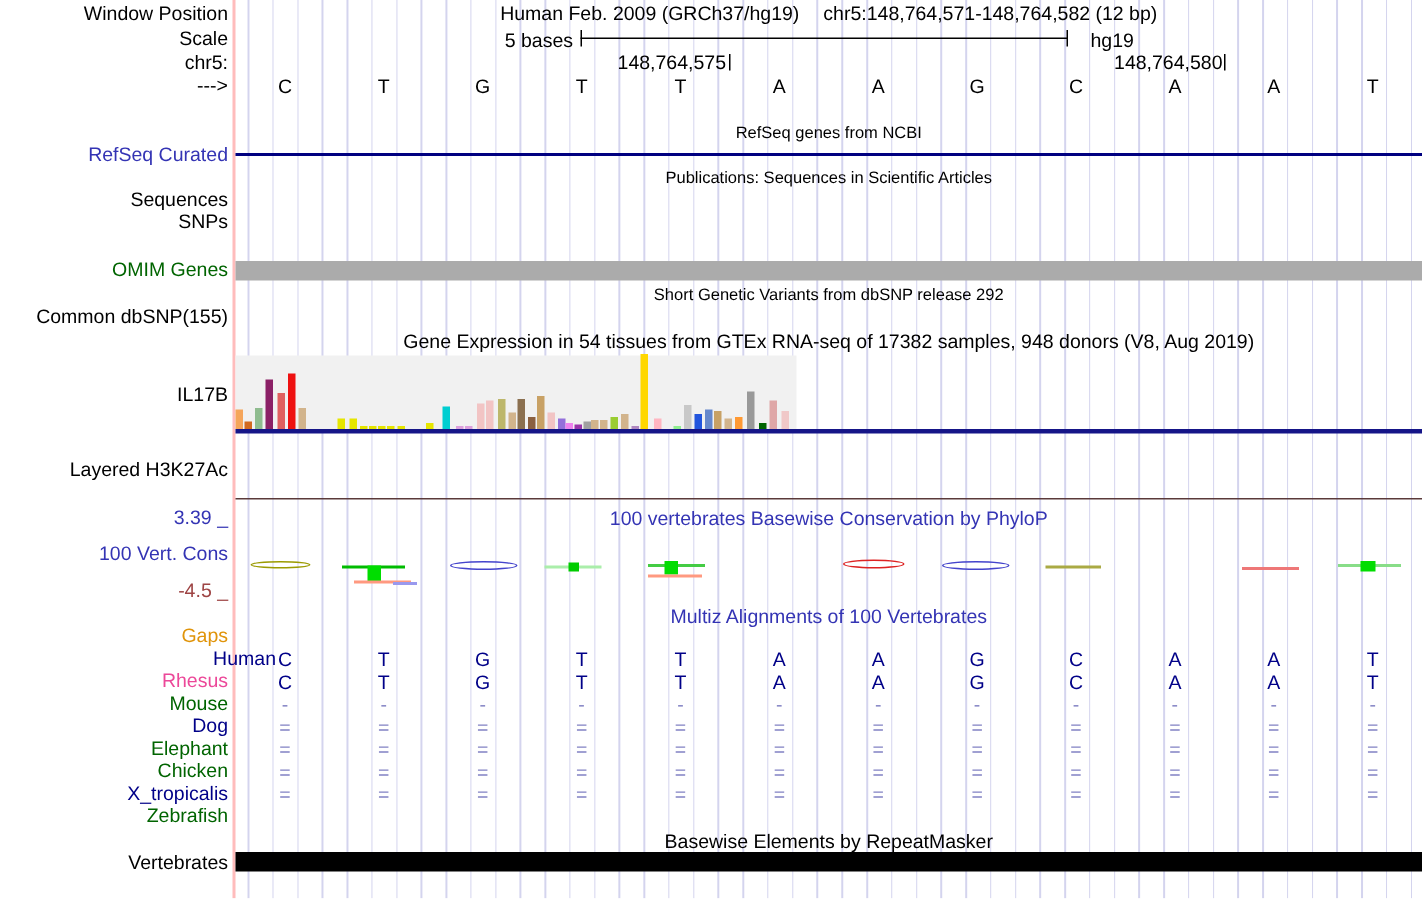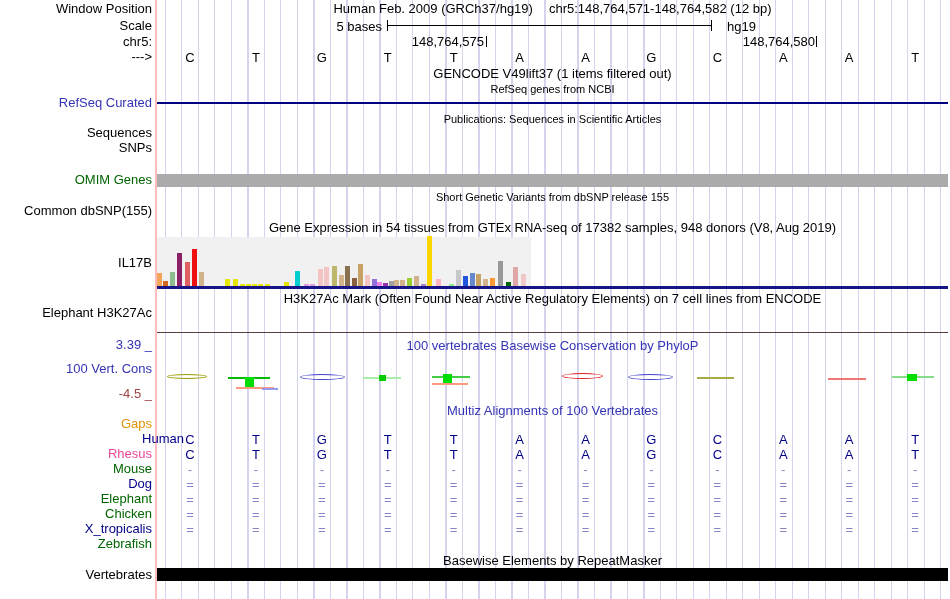--- a/index.html
+++ b/index.html
@@ -66,33 +66,32 @@
       <span>T</span>
       <span>A</span>
       <span>A</span>
       <span>G</span>
       <span>C</span>
       <span>A</span>
       <span>A</span>
       <span>T</span>
     </div>
 
-  <div class="ct" style="top:67px">GENCODE V49lift37 (1 items filtered out)</div>
   <div class="ct sm" style="top:82px">RefSeq genes from NCBI</div>
   <div class="ll blue" style="top:96px">RefSeq Curated</div>
   <div class="hbar" style="top:102px;height:2px;background:var(--refline)"></div>
 
   <div class="ct sm" style="top:112px">Publications: Sequences in Scientific Articles</div>
   <div class="ll" style="top:126px">Sequences</div>
   <div class="ll" style="top:141px">SNPs</div>
 
   <div class="ll green" style="top:173px">OMIM Genes</div>
   <div class="hbar" style="top:174px;height:13px;background:var(--omimbar)"></div>
 
-  <div class="ct sm" style="top:190px">Short Genetic Variants from dbSNP release 155</div>
+  <div class="ct sm" style="top:190px">Short Genetic Variants from dbSNP release 292</div>
   <div class="ll" style="top:204px">Common dbSNP(155)</div>
 
   <div class="ct" style="top:221px">Gene Expression in 54 tissues from GTEx RNA-seq of 17382 samples, 948 donors (V8, Aug 2019)</div>
   <div class="ll" style="top:256px">IL17B</div>
   <div id="gtex-plot">
       <div class="bar" style="left: 0px; height: 13px; background: rgb(245, 165, 90);"></div>
       <div class="bar" style="left: 6px; height: 5px; background: rgb(210, 105, 30);"></div>
       <div class="bar" style="left: 13px; height: 14px; background: rgb(143, 188, 143);"></div>
       <div class="bar" style="left: 20px; height: 33px; background: rgb(139, 32, 102);"></div>
       <div class="bar" style="left: 28px; height: 24px; background: rgb(224, 96, 96);"></div>
@@ -135,22 +134,21 @@
       <div class="bar" style="left: 319px; height: 12px; background: rgb(200, 161, 101);"></div>
       <div class="bar" style="left: 326px; height: 7px; background: rgb(210, 180, 140);"></div>
       <div class="bar" style="left: 333px; height: 8px; background: rgb(255, 153, 51);"></div>
       <div class="bar" style="left: 341px; height: 25px; background: rgb(153, 153, 153);"></div>
       <div class="bar" style="left: 349px; height: 4px; background: rgb(0, 100, 0);"></div>
       <div class="bar" style="left: 356px; height: 19px; background: rgb(223, 167, 167);"></div>
       <div class="bar" style="left: 364px; height: 12px; background: rgb(240, 200, 200);"></div>
     </div>
   <div class="hbar" style="top:286px;height:3px;background:var(--baseline)"></div>
 
-  <div class="ct" style="top:292px">H3K27Ac Mark (Often Found Near Active Regulatory Elements) on 7 cell lines from ENCODE</div>
-  <div class="ll" style="top:306px">Elephant H3K27Ac</div>
+  <div class="ll" style="top:306px">Layered H3K27Ac</div>
   <div class="hbar" style="top:332px;height:1px;background:var(--h3kline)"></div>
 
   <div class="ct blue" style="top:339px">100 vertebrates Basewise Conservation by PhyloP</div>
   <div class="ll blue" style="top:338px">3.39 _</div>
   <div class="ll blue" style="top:362px">100 Vert. Cons</div>
   <div class="ll dred" style="top:387px">-4.5 _</div>
   <div id="cons">
       <div style="position: absolute; left: 10px; top: 4px; width: 40px; height: 5px; box-sizing: border-box; border: 1px solid rgb(155, 155, 0); border-radius: 50%;"></div>
       <div style="position: absolute; left: 71px; top: 7px; width: 42px; height: 2px; box-sizing: border-box; background: rgb(0, 187, 0);"></div>
       <div style="position: absolute; left: 88px; top: 7px; width: 9px; height: 11px; box-sizing: border-box; background: rgb(0, 221, 0);"></div>

